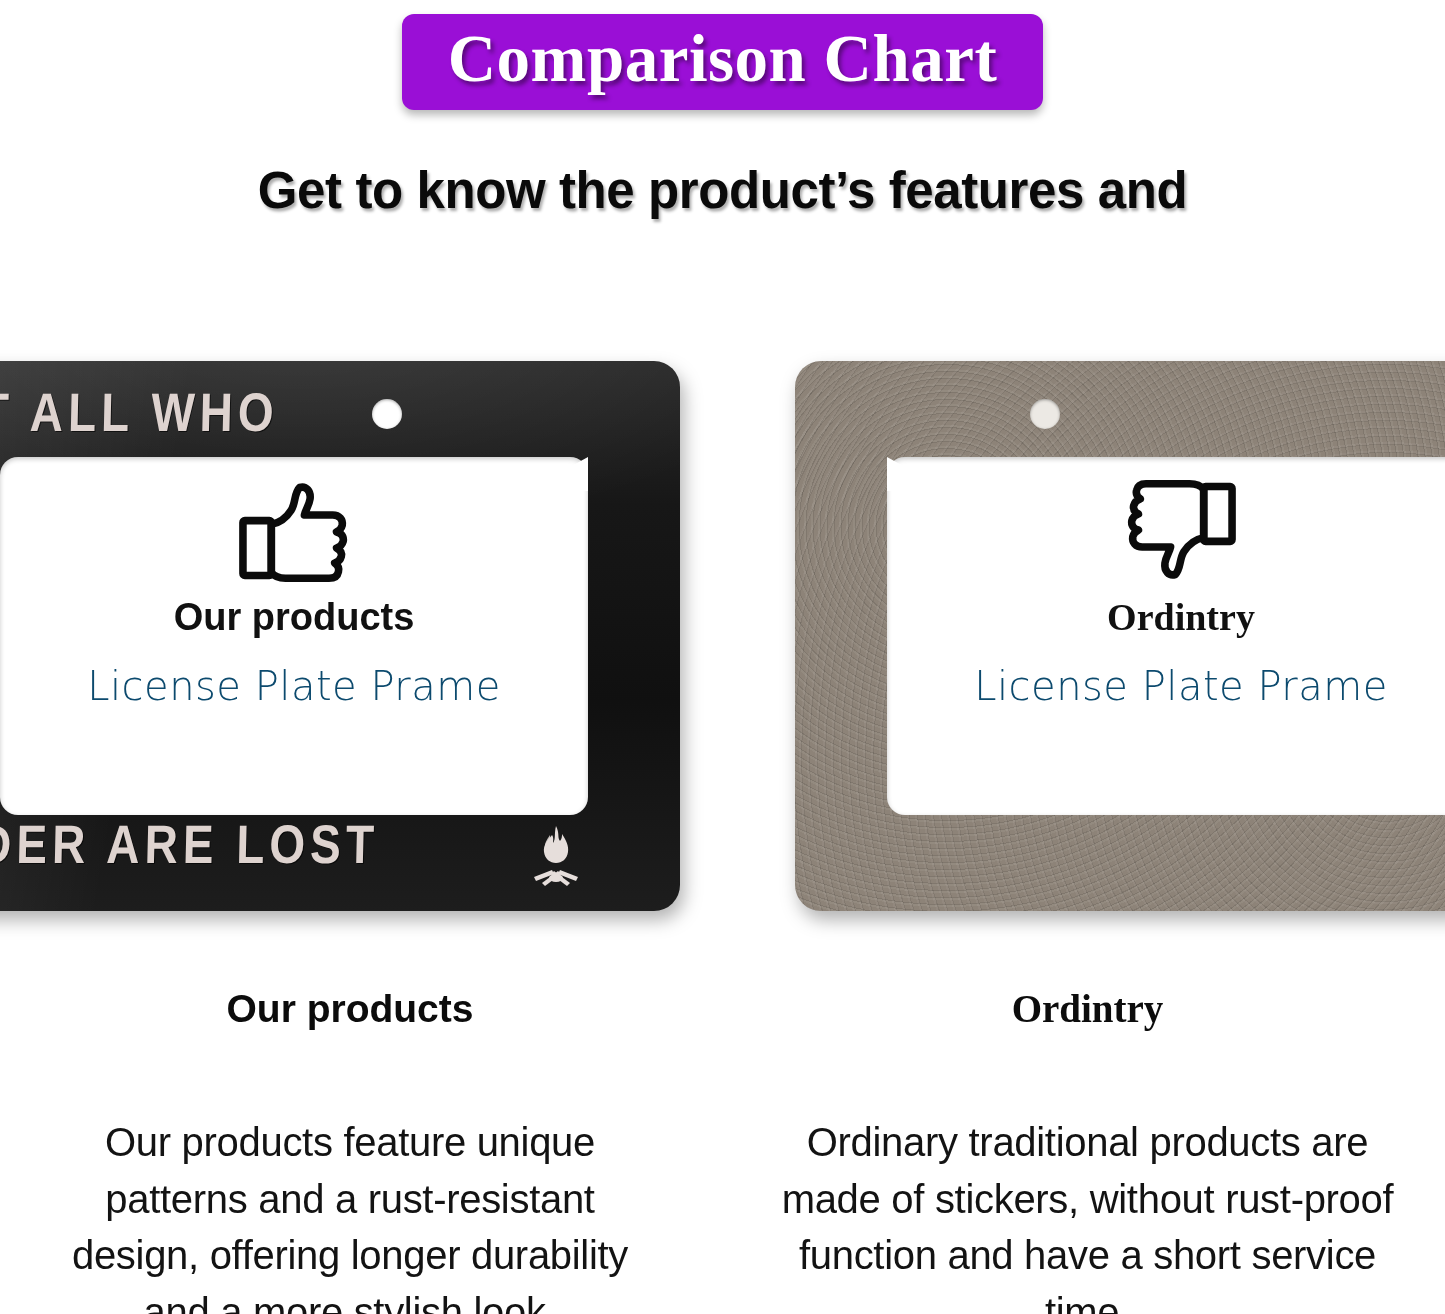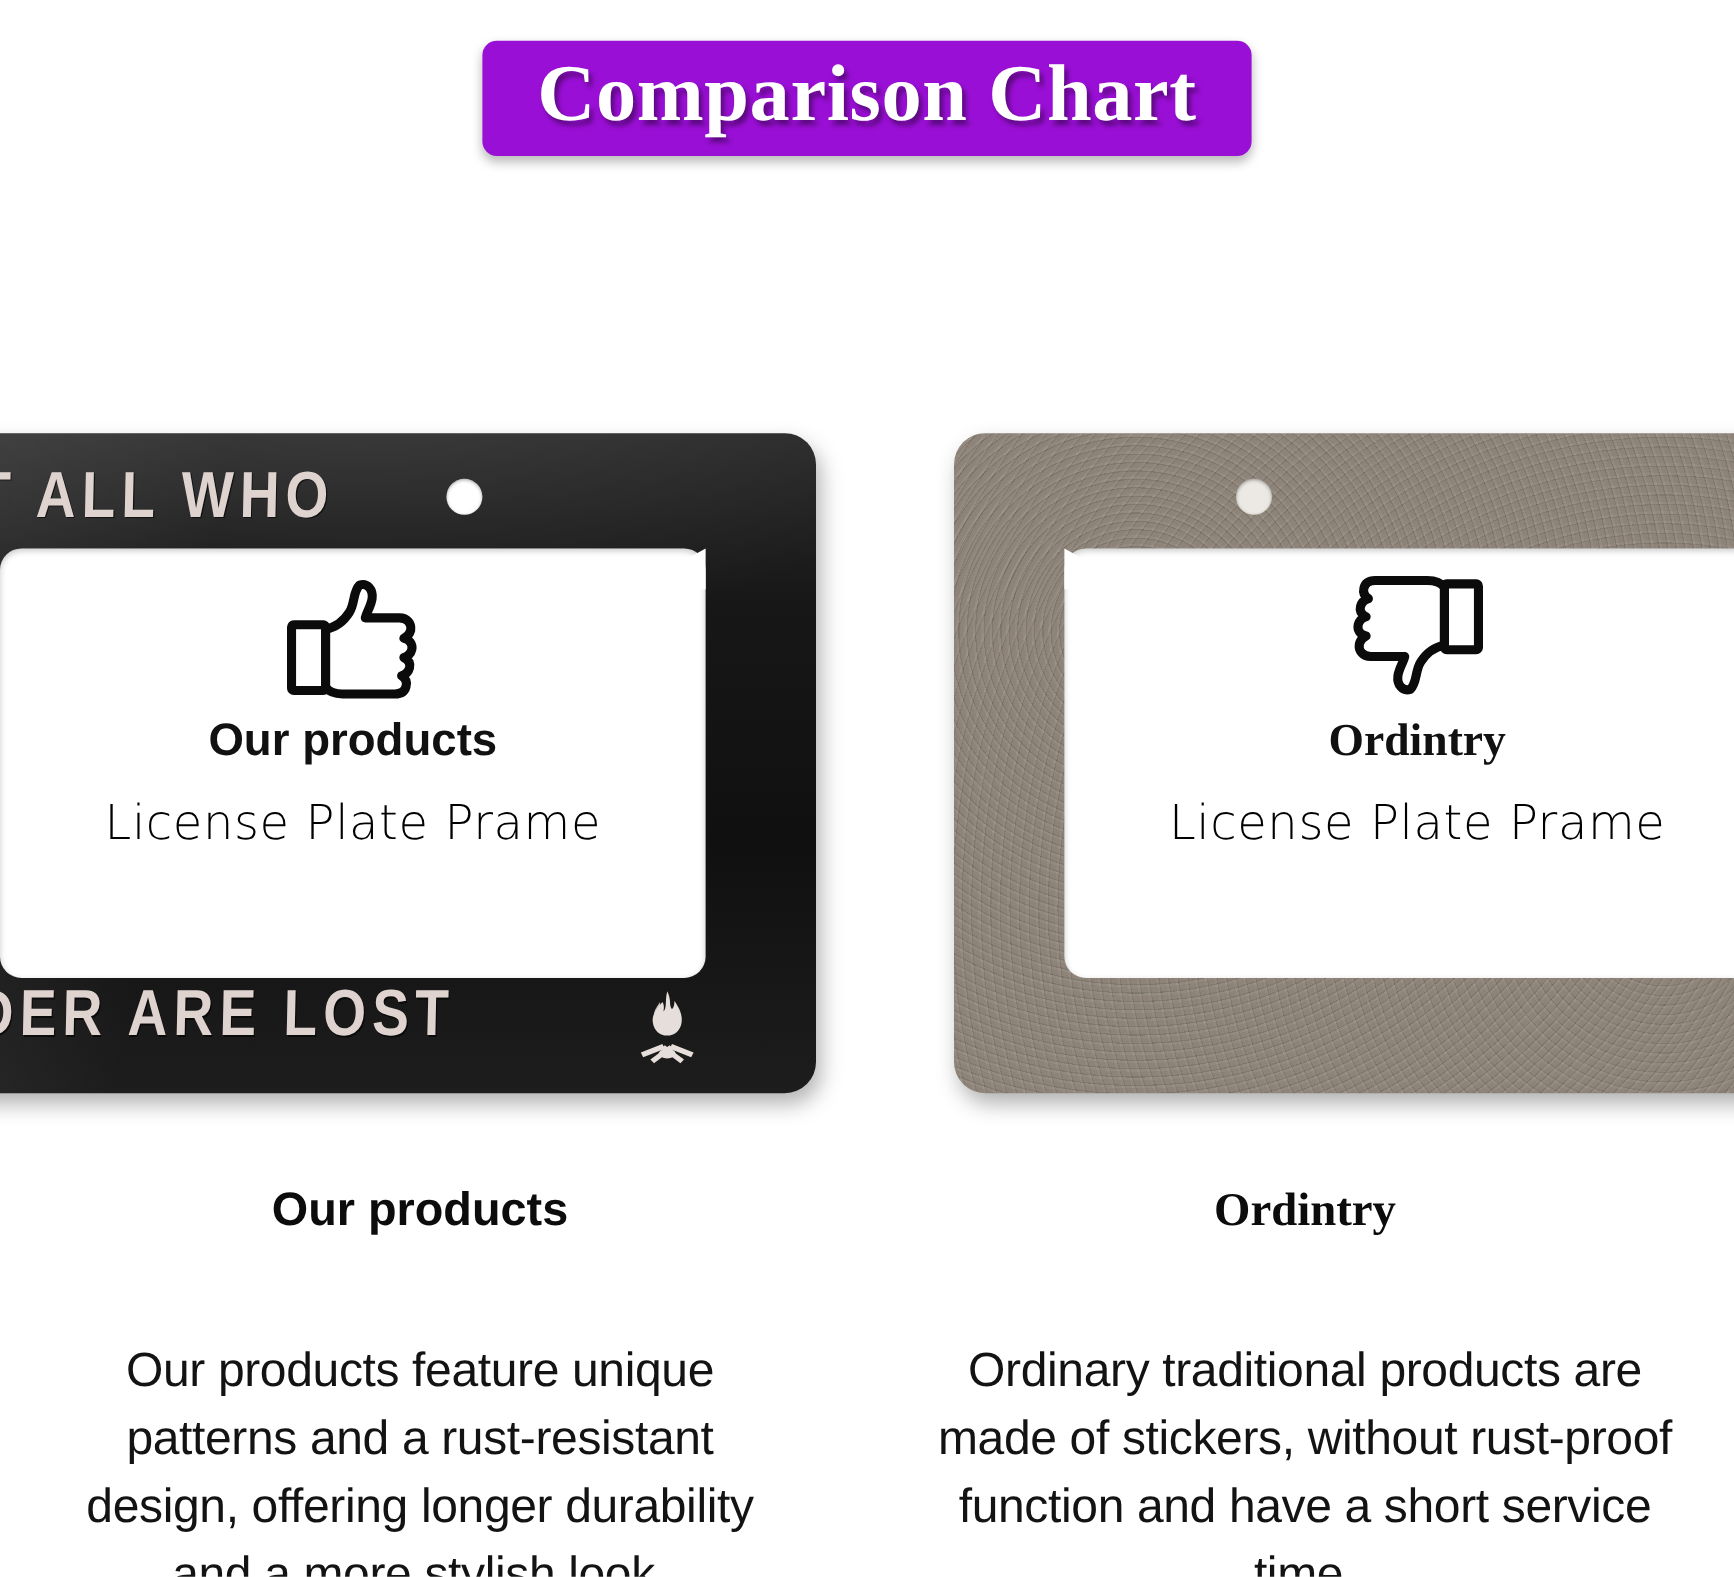--- a/index.html
+++ b/index.html
@@ -22,21 +22,20 @@
     left: 0; right: 0; top: 14px;
     display: flex;
     justify-content: center;
   }
   .title-banner {
     position: relative;
     background: #9A0FD6;
     border-radius: 12px;
     padding: 10px 46px 16px 46px;
     box-shadow: 0 5px 9px rgba(0,0,0,0.28);
-    margin-top: 20px;
   }
   .title-banner-text {
     font-family: "Liberation Serif", serif;
     font-weight: bold;
     font-size: 67px;
     line-height: 1.04;
     color: #ffffff;
     letter-spacing: 0.5px;
     text-shadow: 3px 4px 4px rgba(0,0,0,0.42);
     white-space: nowrap;
@@ -218,21 +217,21 @@
     font-weight: bold;
   }
   .ordinary .win-label-strong {
     font-family: "Liberation Serif", serif;
     font-weight: bold;
   }
   .win-label-light {
     font-family: "DejaVu Sans", sans-serif;
     font-weight: 300;
     font-size: 40px;
-    color: #000000;
+    color: #0c4a6e;
     letter-spacing: 0.5px;
   }
 
   
   .bottom-row {
     position: absolute;
     left: 0; top: 985px;
     width: 1445px;
   }
   .bottom-col {
@@ -272,20 +271,21 @@
 </head>
 <body>
 
 <div class="title-banner-wrap">
   <div class="title-banner">
     <div class="title-banner-text">Comparison Chart</div>
   </div>
 </div>
 
 <div class="subtitle">
+  <span class="sub-line">Get to know the product’s features and</span>
 </div>
 
 <div class="frames-row">
 
   <div class="plate-frame frame-left ours">
     <div class="frame-body"></div>
 
     <div class="slogan slogan-top">OT ALL WHO</div>
 
     <div class="slogan slogan-bottom">NDER ARE LOST</div>

